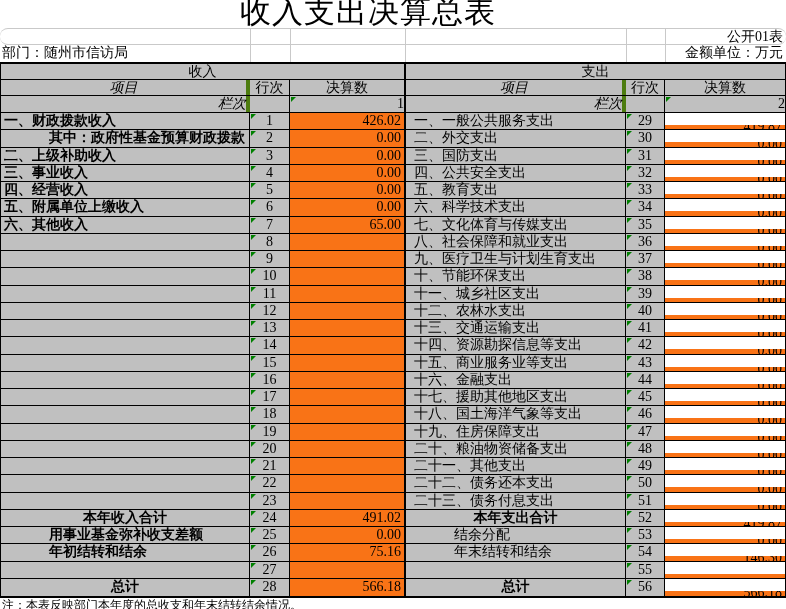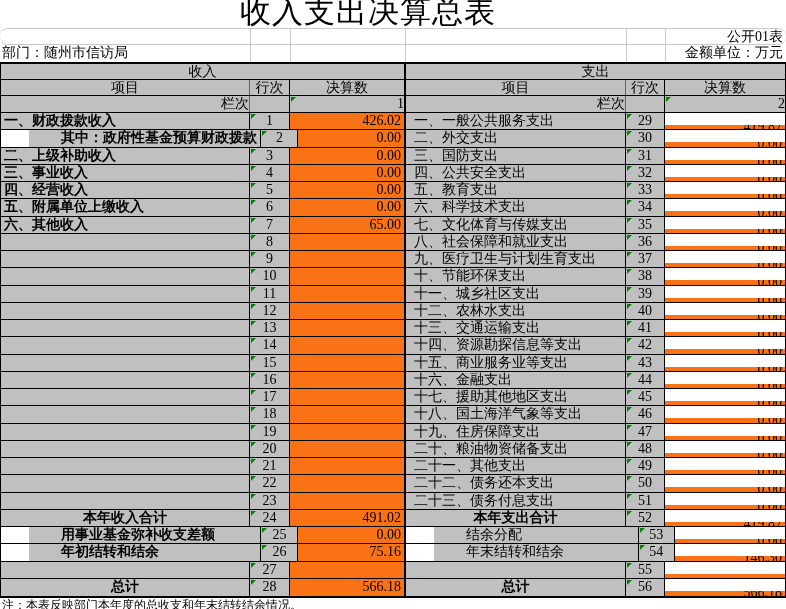--- a/index.html
+++ b/index.html
@@ -24,38 +24,38 @@
   .half-left  { width:403px; }
   .half-right { width:381px; border-left:2px solid #000; }
 
   .sec-header { height:16px; background:#c0c0c0; border-bottom:1px solid #000;
                 text-align:center; font-size:14px; line-height:15px; }
   .col-headers { height:16px; display:flex; border-bottom:1px solid #000; font-size:14px; }
   .col-headers > div { background:#c0c0c0; text-align:center; line-height:15px; }
   .index-row { height:17px; display:flex; border-bottom:1px solid #000; font-size:14px; }
   .index-row > div { background:#c0c0c0; text-align:right; line-height:16px; position:relative; }
 
-  .c-item { border-right:1px solid #4d7c0f; }
+  .c-item { border-right:4px solid #4d7c0f;font-style:italic; }
   .c-line { border-right:1px solid #000; }
   .half-left  .c-item { width:249px; } .half-left  .c-line { width:40px; } .half-left  .c-amt { width:114px; }
   .half-right .c-item { width:220px; } .half-right .c-line { width:39px; } .half-right .c-amt { width:120px; }
 
   .rows { display:flex; flex-direction:column; }
   .row { display:flex; height:17.25px; border-bottom:1px solid #000; font-size:14px; }
   .rows .row:last-child { border-bottom:none; }
   .cell { display:flex; align-items:center; overflow:hidden; white-space:nowrap; }
   .cell-item { background:#c0c0c0; border-right:1px solid #000; padding-left:3px; }
   .half-right .cell-item { padding-left:8px; }
   .cell-line { background:#c0c0c0; border-right:1px solid #000; justify-content:center; position:relative; }
   .cell-amt  { background:#f97316; justify-content:flex-end; padding-right:3px; }
   .half-left  .cell-item { width:249px;font-weight:bold; } .half-left  .cell-line { width:40px; } .half-left  .cell-amt { width:114px; }
   .half-right .cell-item { width:220px; } .half-right .cell-line { width:39px; } .half-right .cell-amt { width:120px;margin-top:12px; }
 
   .bold-row .cell-item { font-weight:bold; justify-content:center; padding-left:0; }
-  .indent-row .cell-item { padding-left:32px;margin-left:28px; }
+  .indent-row .cell-item { padding-left:48px; }
 
   .tri { position:absolute; top:1px; left:1px; width:0; height:0;
          border-top:5px solid #008000; border-right:5px solid transparent; }
 
   
   .note { height:13px; font-size:12px; line-height:12px; padding:1px 0 0 2px; white-space:nowrap; }
 </style>
 </head>
 <body>
 

